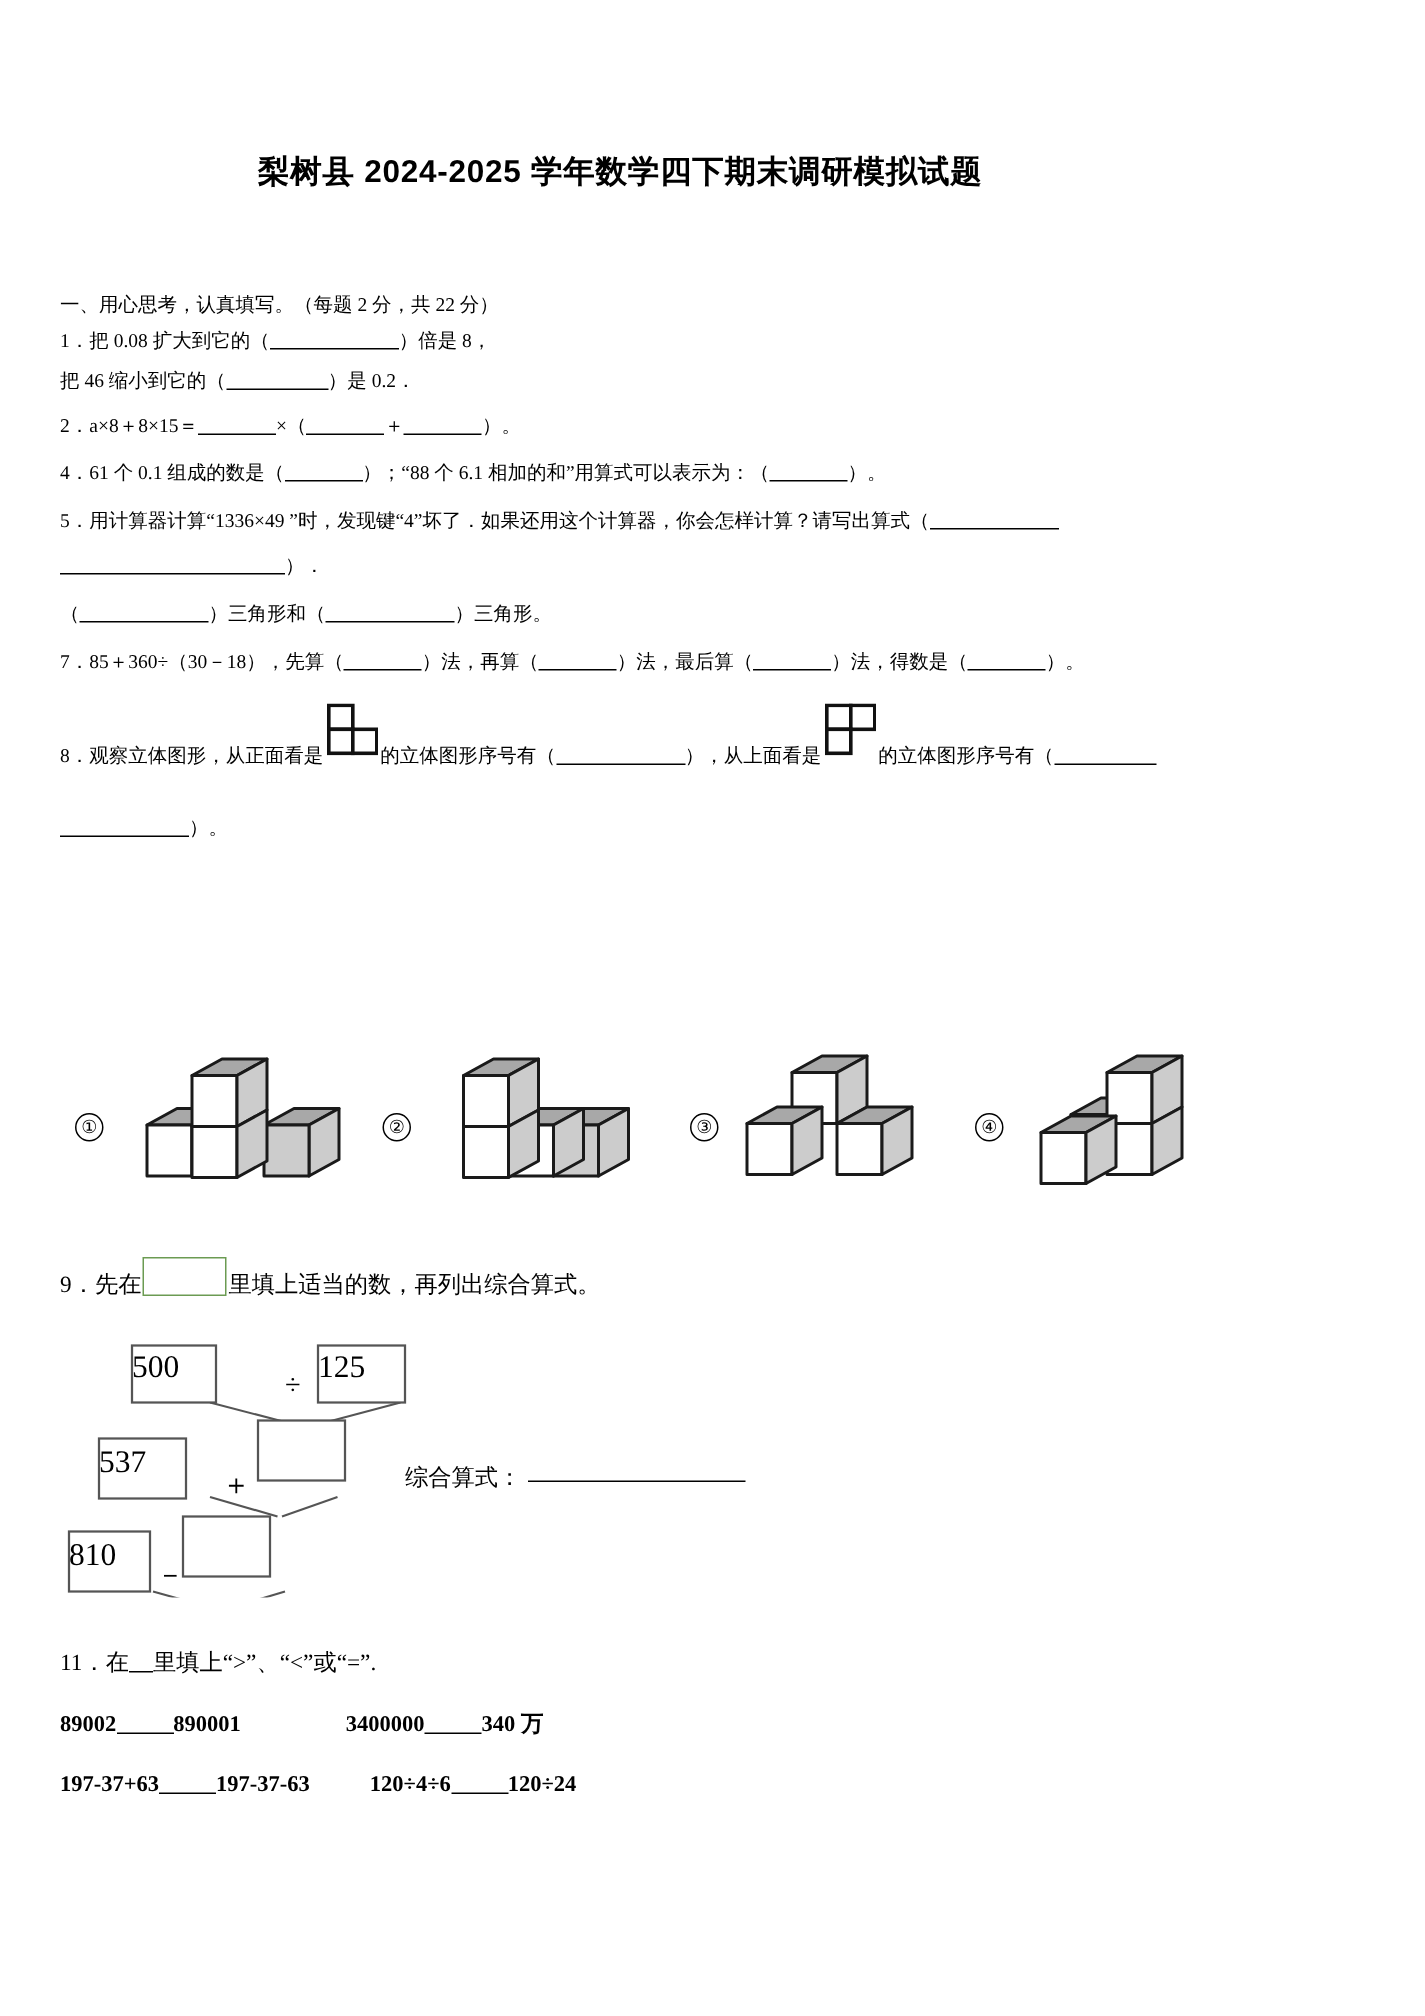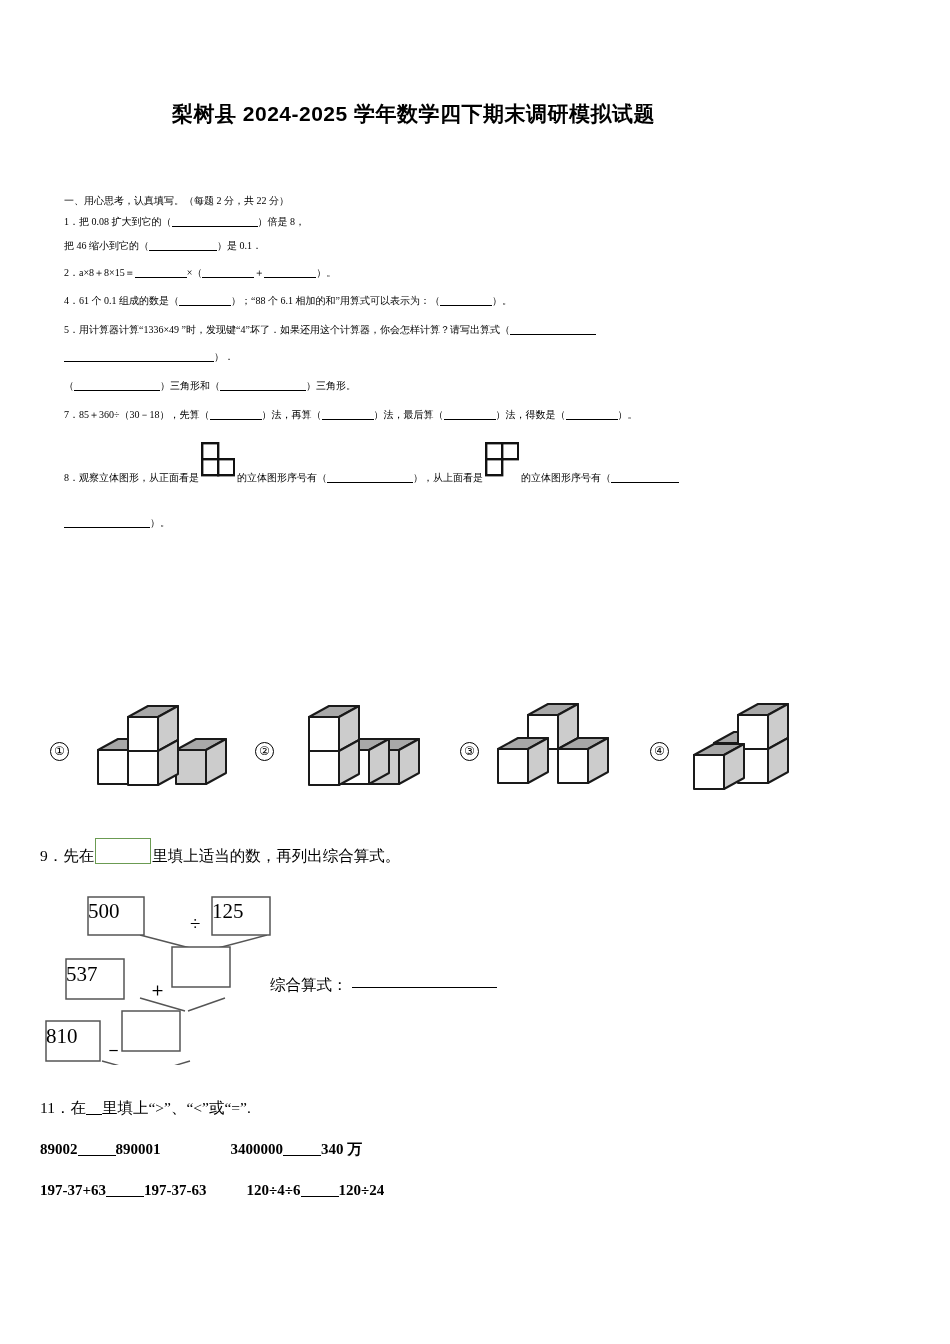--- a/index.html
+++ b/index.html
@@ -24,23 +24,22 @@
     font-weight: bold;
     font-size: 21px;
     letter-spacing: 0.5px;
   }
 
   .body-block {
     position: absolute;
     left: 40px;
     top: 196px;
     width: 875px;
-    font-size: 10px;
+    font-size: 13px;
     line-height: 1.0;
-    margin-left: 24px;
   }
 
   .q-line { margin: 0 0 0 0; padding: 0; white-space: normal; }
   .sec-head { margin-bottom: 11px; }
   .q1a { margin-bottom: 14px; }
   .q1b { margin-bottom: 17px; }
   .q2  { margin-bottom: 18px; }
   .q3  { margin-bottom: 18px; }
   .q4  { margin-bottom: 19px; }
   .q5a { margin-bottom: 17px; }
@@ -142,21 +141,21 @@
 
   <div class="body-block">
 
     <div class="q-line sec-head">一、用心思考，认真填写。（每题 2 分，共 22 分）</div>
 
     <div class="q-line q1a">
       <span>1．把 0.08 扩大到它的（</span><span class="blank-xl"></span><span>）倍是 8，</span>
     </div>
 
     <div class="q-line q1b">
-      <span>把 46 缩小到它的（</span><span class="blank-l"></span><span>）是 0.1．</span>
+      <span>把 46 缩小到它的（</span><span class="blank-l"></span><span>）是 0.2．</span>
     </div>
 
     <div class="q-line q2">
       <span>2．a×8＋8×15＝</span><span class="blank-m"></span><span>×（</span><span class="blank-m"></span><span>＋</span><span class="blank-m"></span><span>）。</span>
     </div>
 
 
     <div class="q-line q4">
       <span>4．61 个 0.1 组成的数是（</span><span class="blank-m"></span><span>）；“88 个 6.1 相加的和”用算式可以表示为：（</span><span class="blank-m"></span><span>）。</span>
     </div>

